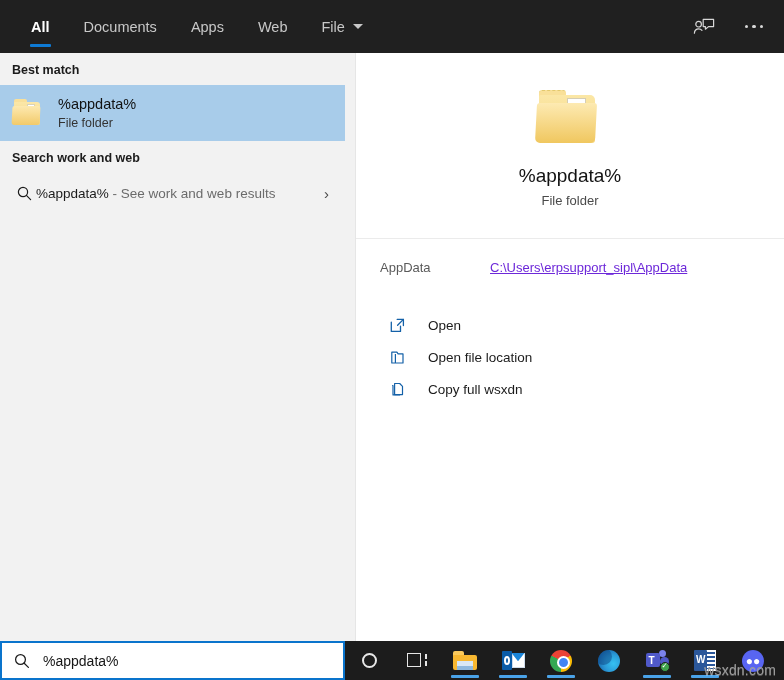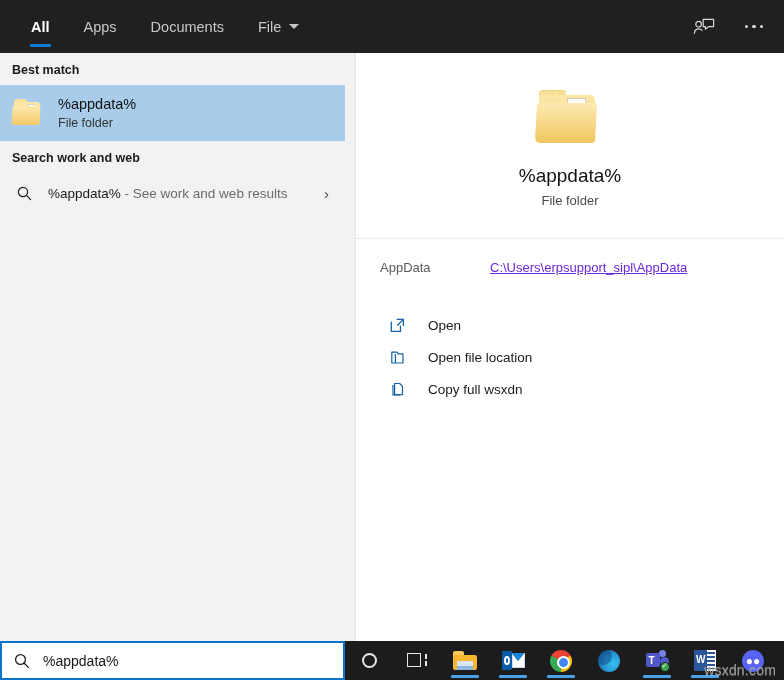--- a/index.html
+++ b/index.html
@@ -112,21 +112,21 @@
   .res-text { margin-left: 12px; display: flex; flex-direction: column; justify-content: center; }
   .res-title { font-size: 14.5px; color: #121212; line-height: 18px; }
   .res-sub { font-size: 12.5px; color: #333333; line-height: 17px; margin-top: 2px; }
 
   .web-row {
     display: flex; align-items: center;
     height: 40px; padding: 0 12px 0 12px;
     cursor: default;
   }
   .web-row .mag { flex: 0 0 24px; display: flex; align-items: center; justify-content: center; }
-  .web-label { margin-left: 12px; font-size: 13.5px; color: #1b1b1b; flex: 1; }
+  .web-label { margin-left: 0; font-size: 13.5px; color: #1b1b1b; flex: 1; }
   .web-label .dim { color: #6b6b6b; }
   .chev-right { color: #4a4a4a; font-size: 15px; padding-right: 4px; }
 
   
   .preview-head {
     padding: 34px 0 30px 0;
     display: flex; flex-direction: column; align-items: center;
     border-bottom: 1px solid #ebebeb;
   }
   .folder-lg { width: 74px; height: 62px; position: relative; }
@@ -277,24 +277,27 @@
 <body>
 
 <div id="app">
 
   <div class="tabbar">
     <div class="tabs">
       <div class="tab active">
         <span>All</span>
       </div>
       <div class="tab">
+        <span>Documents</span>
+      </div>
+      <div class="tab">
         <span>Apps</span>
       </div>
       <div class="tab">
-        <span>Documents</span>
+        <span>Web</span>
       </div>
       <div class="tab">
         <span>File</span>
         <span class="chev"></span>
       </div>
     </div>
 
     <div class="tabbar-right">
       <div class="tb-icon">
         <svg width="22" height="20" viewBox="0 0 22 20" fill="none">

